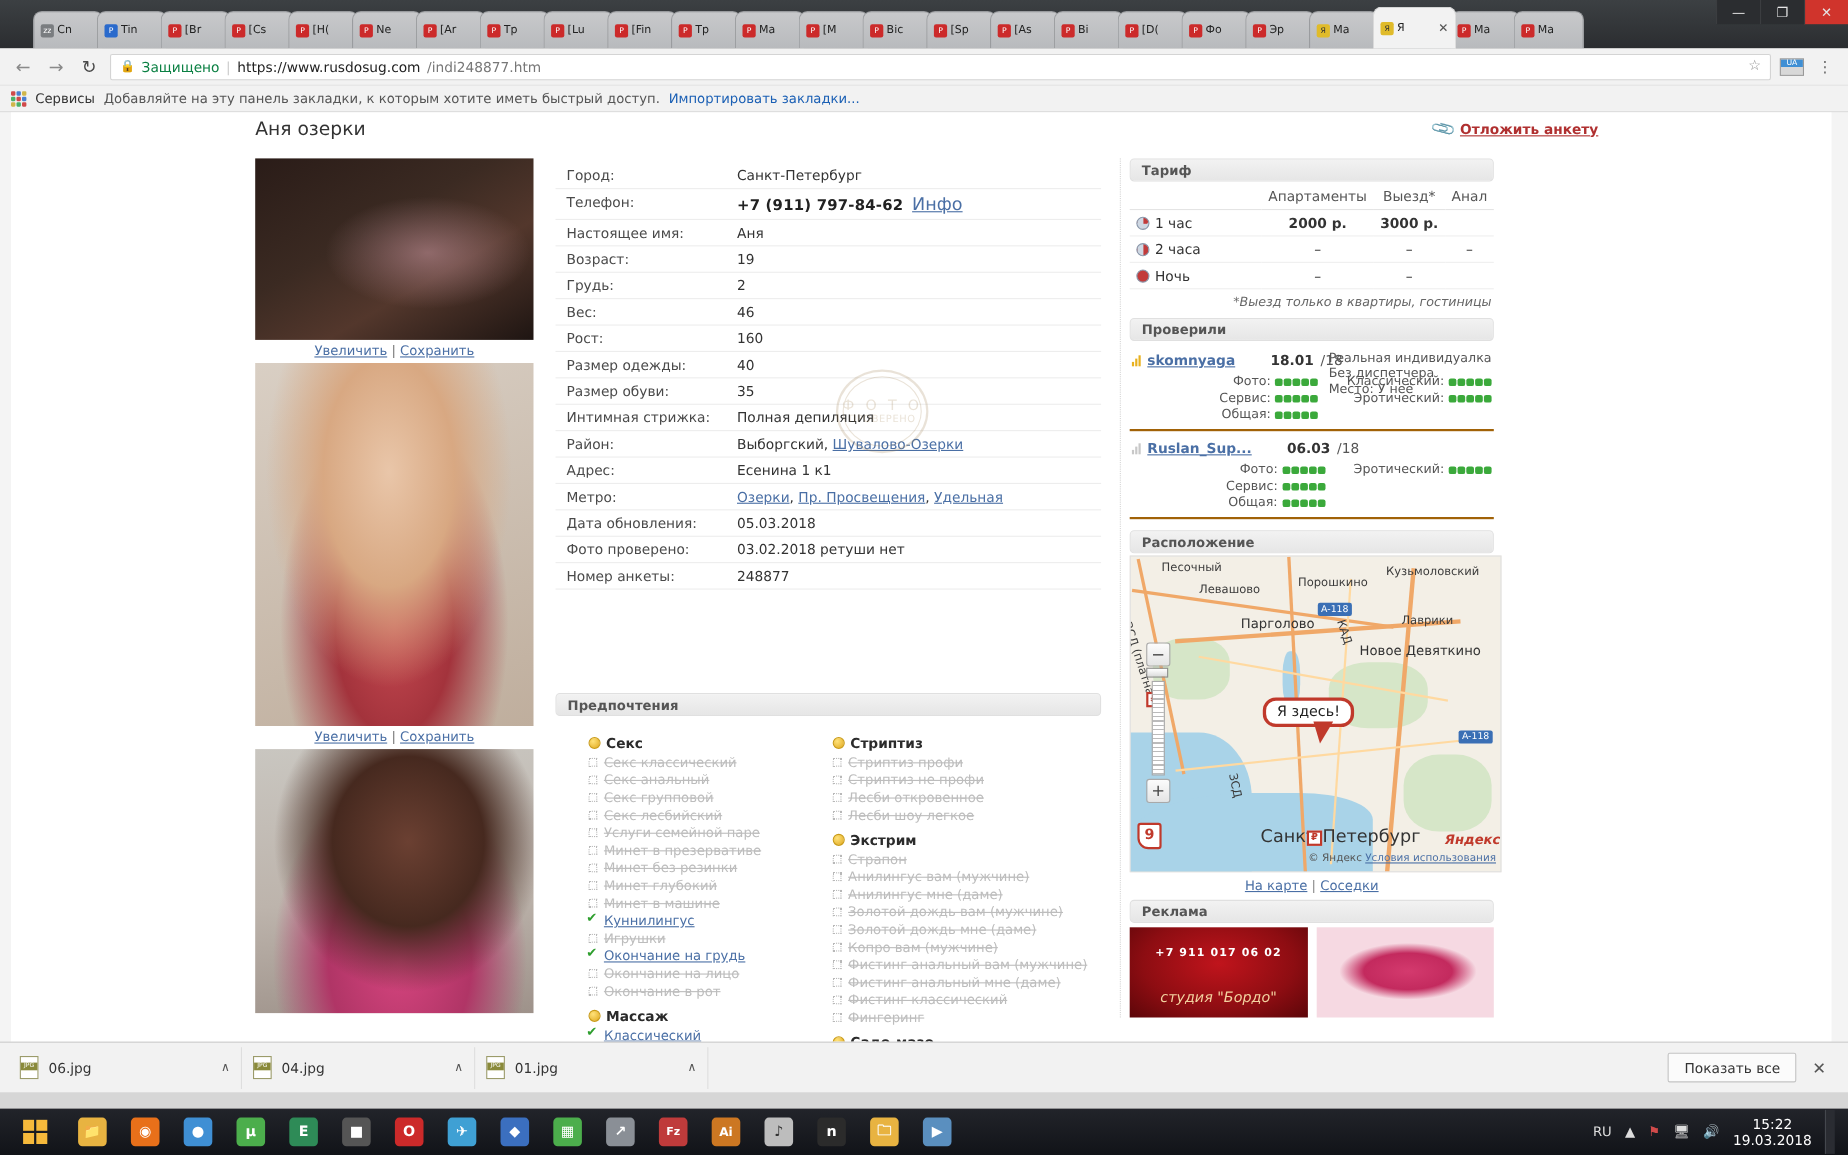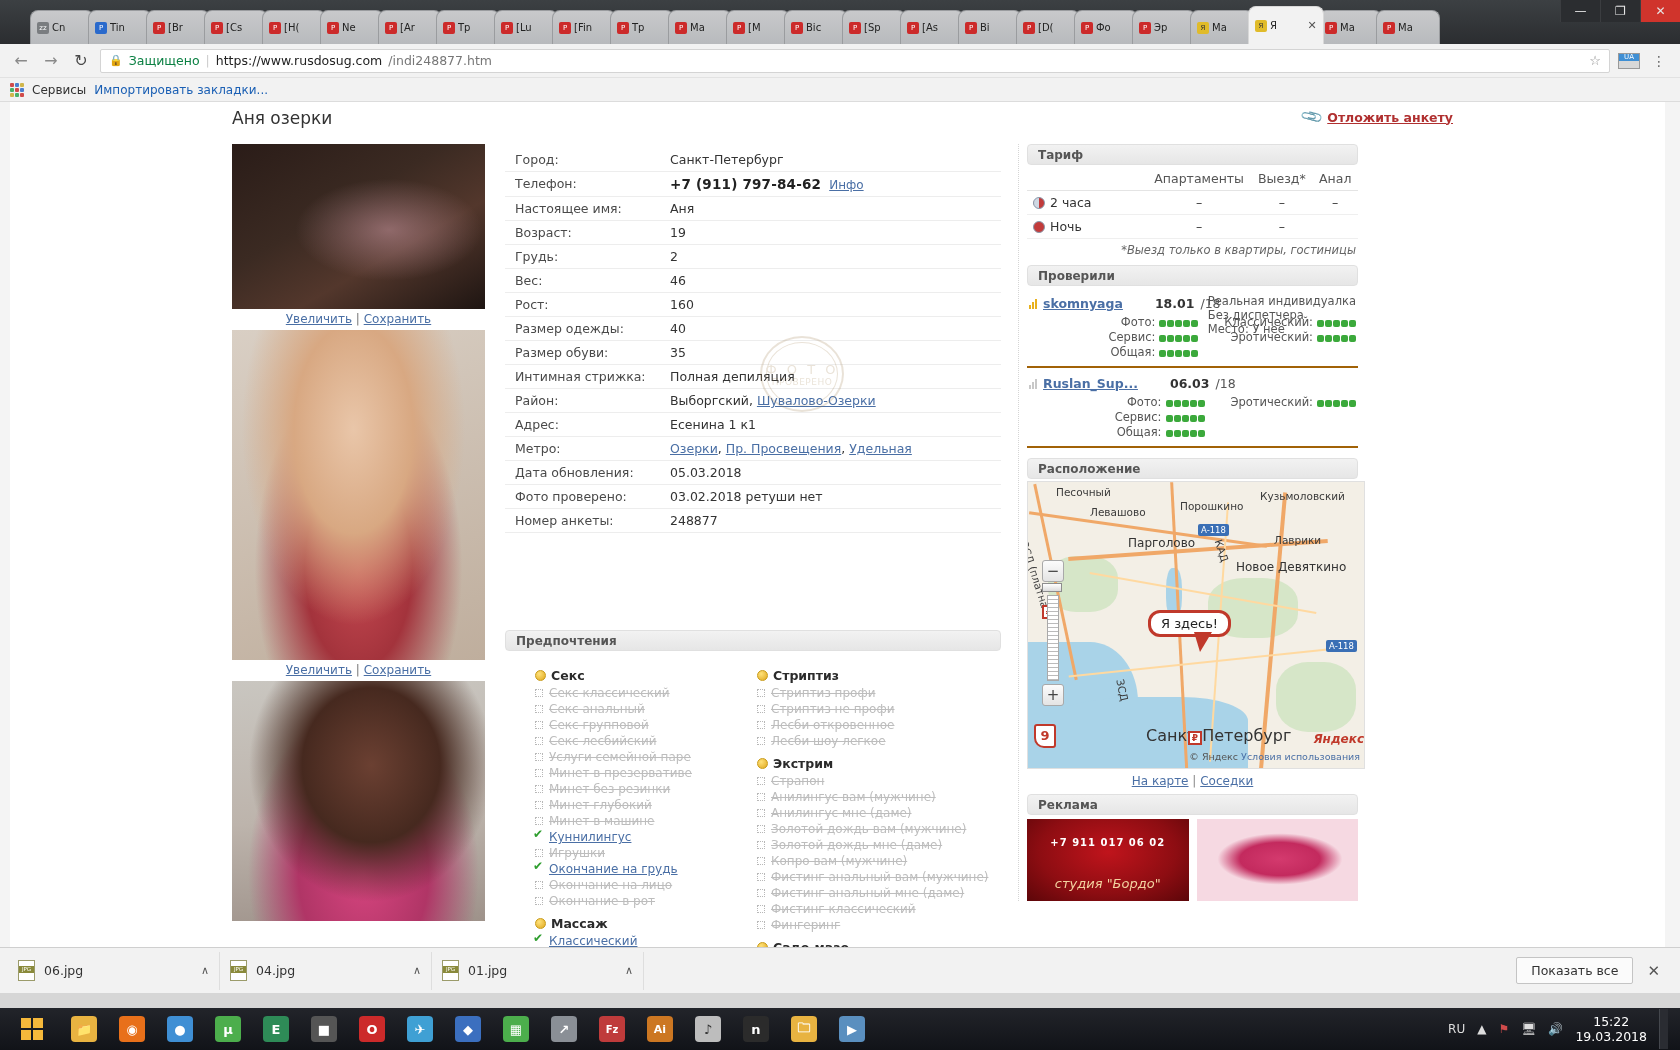--- a/index.html
+++ b/index.html
@@ -135,21 +135,21 @@
     background:linear-gradient(#f2f2f2,#e6e6e6); border:1px solid #e0e0e0;
     border-radius:4px; height:21px; line-height:20px; padding:0 10px;
     font-weight:bold; color:#555; font-size:12px;
   }
   table.ptable { width:100%; border-collapse:collapse; margin-top:4px; }
   table.ptable td { padding:4px 0 4px 10px; border-bottom:1px solid #ededed; font-size:12.5px; color:#444; vertical-align:top;}
   table.ptable td.lab { width:155px; color:#4a4a4a; }
   table.ptable td.val { color:#333; }
   table.ptable td.val a { color:#4a6fa5; text-decoration:underline; }
   .phone { font-weight:bold; font-size:13.5px; color:#222; letter-spacing:.2px;}
-  .infolink { color:#4a6fa5; text-decoration:underline; font-weight:normal; font-size:12px; margin-left:8px;}
+  .infolink { color:#4a6fa5; text-decoration:underline; font-weight:normal; font-size:16px; margin-left:8px;}
 
   
   #watermark {
     position:absolute; left:740px; top:228px; width:104px; height:88px;
     border-radius:50%; opacity:.22; pointer-events:none;
     display:flex; flex-direction:column; align-items:center; justify-content:center;
     color:#a08050;
   }
   #watermark .ring { position:absolute; inset:6px 10px; border:2px solid #a08050; border-radius:50%; }
   #watermark .ring2 { position:absolute; inset:12px 16px; border:1px solid #a08050; border-radius:50%; }
@@ -221,21 +221,21 @@
   #zoomctl .zthumb { width:20px; height:9px; background:linear-gradient(#fff,#dcdcdc); border:1px solid #8d8d8d; margin:1px 0;}
   #balloon { position:absolute; left:120px; top:128px; background:#fff; border:3px solid #c0392b; border-radius:12px;
     padding:3px 10px; font-size:13px; color:#222; white-space:nowrap; }
   #balloon::after { content:""; position:absolute; left:56%; bottom:-18px; width:0;height:0;
     border-left:6px solid transparent; border-right:12px solid transparent; border-top:20px solid #c0392b;}
   #pin9 { position:absolute; left:6px; top:242px; width:22px; height:24px; background:#fff;
      border:2px solid #c0392b; color:#c0392b; font-weight:bold; font-size:13px; text-align:center; line-height:20px;
      border-radius:3px 3px 3px 10px;}
   #yandex { position:absolute; right:0; bottom:22px; font-size:12px; color:#c0392b; font-weight:bold; font-style:italic;}
   #mcopy { position:absolute; right:4px; bottom:6px; font-size:9.5px; color:#555;}
-  #mcopy a { color:#4a6fa5; text-align:center;}
+  #mcopy a { color:#4a6fa5; text-decoration:underline;text-align:center;}
   #maplinks { text-align:center; font-size:12px; padding:5px 0 6px 0; color:#888;}
   #maplinks a { color:#4a6fa5; text-decoration:underline;}
 
   
   #ads { display:flex; gap:8px; margin-top:4px; }
   .ad { width:165px; height:82px; position:relative; overflow:hidden;}
   .ad1 { background:radial-gradient(ellipse at 50% 40%, #c0141c 0%, #8d0d12 60%, #5c0609 100%); }
   .ad1 .phone { position:absolute; top:18px; left:0; width:100%; text-align:center; color:#fff;
      font-size:10px; font-weight:bold; letter-spacing:1px;}
   .ad1 .studio { position:absolute; bottom:10px; left:0; width:100%; text-align:center; color:#f3d2a0;
@@ -407,20 +407,21 @@
         <i></i>
         <i></i>
         <i></i>
         <i></i>
         <i></i>
         <i></i>
         <i></i>
         <i></i>
       </span>
     <span class="svc">Сервисы</span>
+    <span class="hint">Добавляйте на эту панель закладки, к которым хотите иметь быстрый доступ.</span>
     <span class="implink">Импортировать закладки...</span>
   </div>
 
   <div id="viewport">
     <div id="page">
       <div id="pagebody">
 
         <div id="pghdr">
           <div id="pgtitle">Аня озерки</div>
         </div>
@@ -684,20 +685,26 @@
         <div id="side">
 
           <div class="secthead">Тариф</div>
           <table class="ttable">
             <tbody>
                 <tr>
               <th class="c1"></th>
               <th>Апартаменты</th>
               <th>Выезд*</th>
               <th>Анал</th>
+            </tr>
+            <tr>
+              <td class="dur"><span class="clockico"></span><span>1 час</span></td>
+              <td class="price">2000 р.</td>
+              <td class="price">3000 р.</td>
+              <td></td>
             </tr>
             <tr>
               <td class="dur"><span class="clockico half"></span><span>2 часа</span></td>
               <td>–</td>
               <td>–</td>
               <td>–</td>
             </tr>
             <tr>
               <td class="dur"><span class="clockico full"></span><span>Ночь</span></td>
               <td>–</td>

